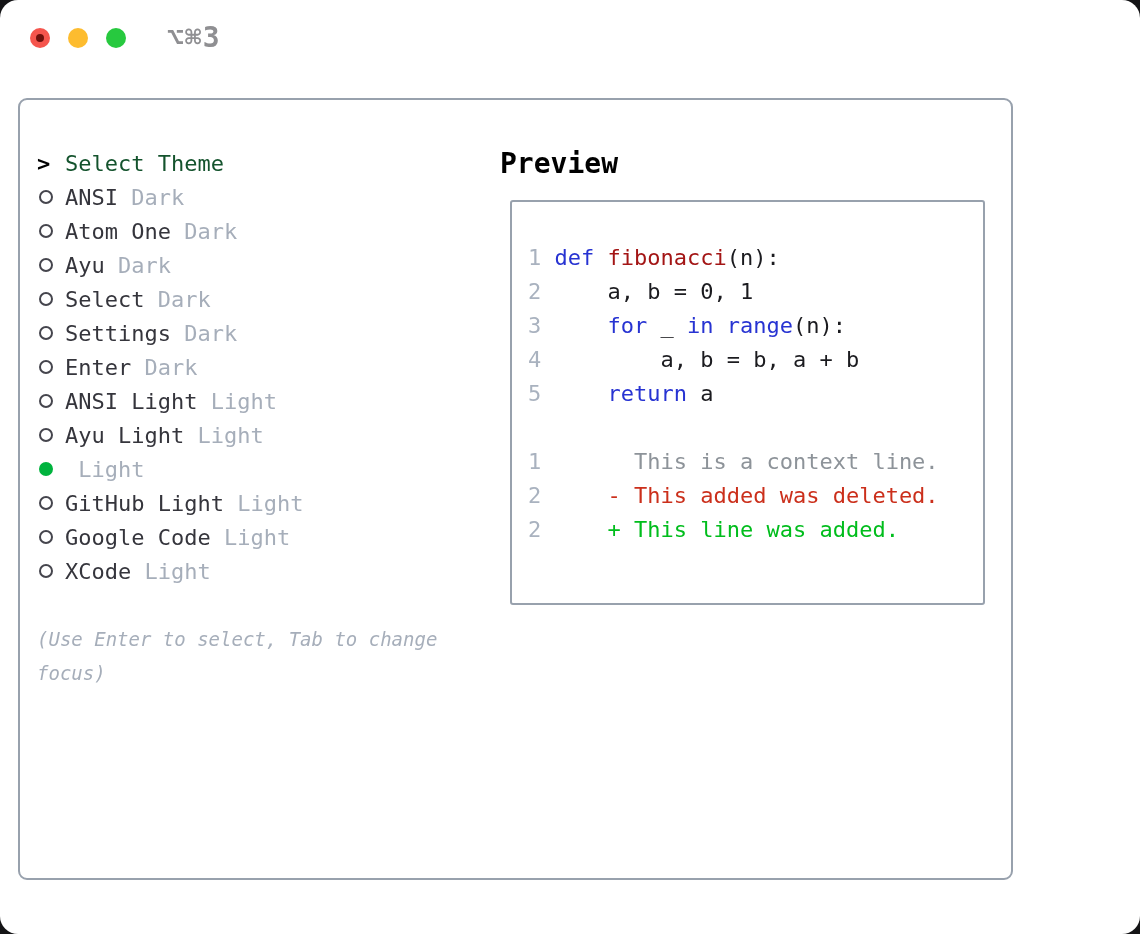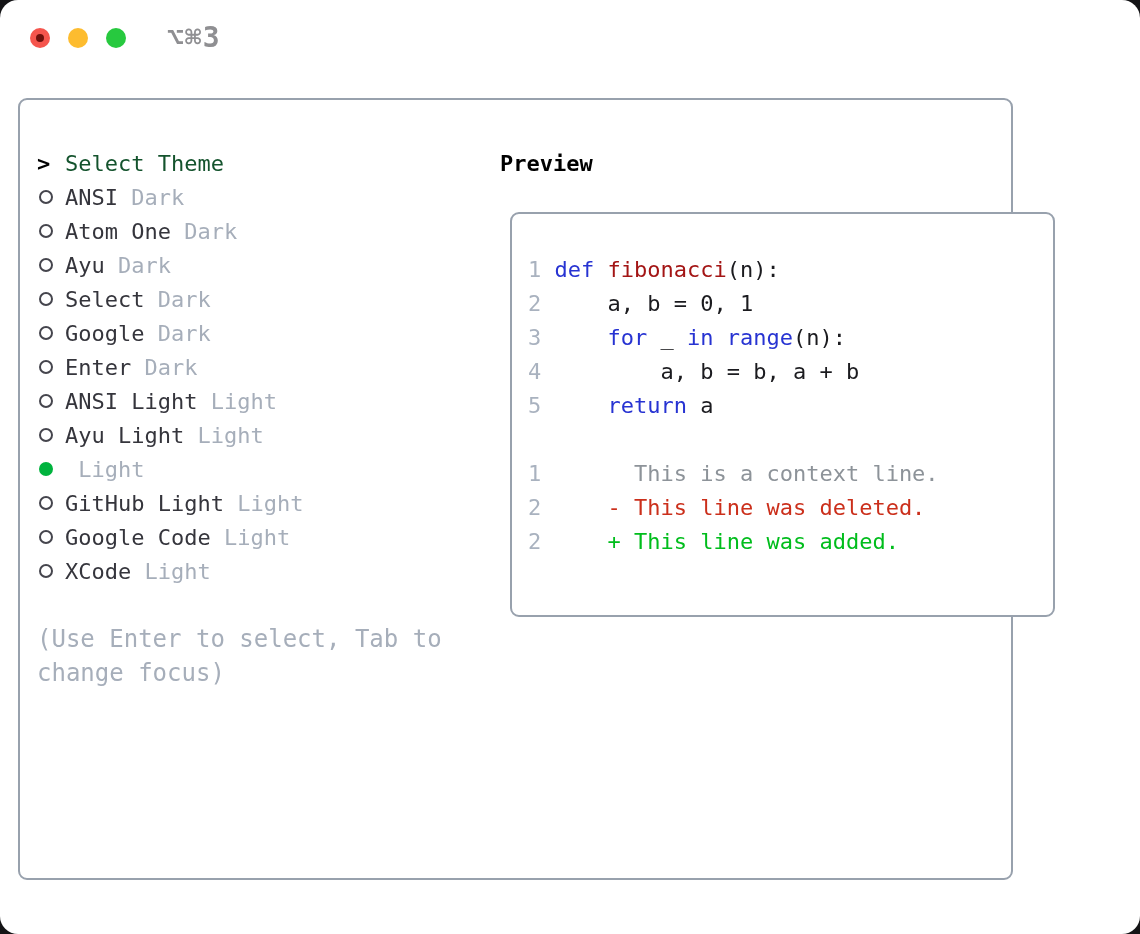--- a/index.html
+++ b/index.html
@@ -39,30 +39,30 @@
   }
   .circle.filled{background:var(--c-accent_green);border-color:var(--c-accent_green);}
   .prompt{font-weight:bold;color:#000;}
   .hdr-label{font-weight:normal;color:#14532d;}
   .subhdr-label{color:#111114;}
   .name.sel{color:var(--c-accent_green);}
   .tag{color:var(--c-muted_gray);}
   .apply-section{margin-top:34px;}
   .hint{
     margin-top:34px;width:430px;
-    font-size:24px;line-height:34px;color:var(--c-muted_gray);
+    font-size:19px;line-height:34px;color:var(--c-muted_gray);font-style:italic;
   }
   
   .preview-title{
     position:absolute;left:480px;top:46px;height:34px;display:flex;align-items:center;
-    font-size:22px;font-weight:bold;color:#000;
+    font-size:28px;font-weight:bold;color:#000;
   }
   .preview-box{
-    position:absolute;left:490px;top:112px;width:545px;height:405px;
-    box-sizing:border-box;border:2px solid var(--c-border_gray);border-radius:9px;
+    position:absolute;left:490px;top:100px;width:475px;height:405px;
+    box-sizing:border-box;border:2px solid var(--c-border_gray);border-radius:3px;
     overflow:hidden;background:#fff;
   }
   .code{
     margin:0;padding:39px 0 0 16px;
     font-family:"DejaVu Sans Mono", monospace;
     font-size:22px;line-height:34px;white-space:pre;color:#1b1b1f;
   }
   .ln{color:var(--c-line_number_gray);}
   .tok-kw{color:var(--c-keyword_blue);}
   .tok-fn{color:var(--c-function_red);}
@@ -91,21 +91,21 @@
           <span class="prompt">&gt;</span>
         </span>
         <span class="hdr-label">Select Theme</span>
       </div>
 
       <div id="theme-list">
           <div class="row"><span class="bullet"><span class="circle"></span></span><span class="name">ANSI</span><span class="tag"> Dark</span></div>
           <div class="row"><span class="bullet"><span class="circle"></span></span><span class="name">Atom One</span><span class="tag"> Dark</span></div>
           <div class="row"><span class="bullet"><span class="circle"></span></span><span class="name">Ayu</span><span class="tag"> Dark</span></div>
           <div class="row"><span class="bullet"><span class="circle"></span></span><span class="name">Select</span><span class="tag"> Dark</span></div>
-          <div class="row"><span class="bullet"><span class="circle"></span></span><span class="name">Google</span><span class="tag"> Dark</span></div>
+          <div class="row"><span class="bullet"><span class="circle"></span></span><span class="name">Settings</span><span class="tag"> Dark</span></div>
           <div class="row"><span class="bullet"><span class="circle"></span></span><span class="name">Enter</span><span class="tag"> Dark</span></div>
           <div class="row"><span class="bullet"><span class="circle"></span></span><span class="name">ANSI Light</span><span class="tag"> Light</span></div>
           <div class="row"><span class="bullet"><span class="circle"></span></span><span class="name">Ayu Light</span><span class="tag"> Light</span></div>
           <div class="row"><span class="bullet"><span class="circle filled"></span></span><span class="tag"> Light</span></div>
           <div class="row"><span class="bullet"><span class="circle"></span></span><span class="name">GitHub Light</span><span class="tag"> Light</span></div>
           <div class="row"><span class="bullet"><span class="circle"></span></span><span class="name">Google Code</span><span class="tag"> Light</span></div>
           <div class="row"><span class="bullet"><span class="circle"></span></span><span class="name">XCode</span><span class="tag"> Light</span></div>
         </div>
 
 
@@ -115,19 +115,19 @@
     <div class="preview-title">Preview</div>
 
     <div class="preview-box">
       <pre class="code" id="preview-code"><span class="ln">1</span> <span class="tok-kw">def</span> <span class="tok-fn">fibonacci</span>(n):
 <span class="ln">2</span>     a, b = 0, 1
 <span class="ln">3</span>     <span class="tok-kw">for</span> _ <span class="tok-kw">in</span> <span class="tok-kw">range</span>(n):
 <span class="ln">4</span>         a, b = b, a + b
 <span class="ln">5</span>     <span class="tok-kw">return</span> a
 
 <span class="ln">1</span>     <span class="t-context">  This is a context line.</span>
-<span class="ln">2</span>     <span class="t-deleted">- This line was deleted.</span>
+<span class="ln">2</span>     <span class="t-deleted">- This added was deleted.</span>
 <span class="ln">2</span>     <span class="t-added">+ This line was added.</span>
 </pre>
     </div>
 
   </div>
 </div>
 
 </body></html>

